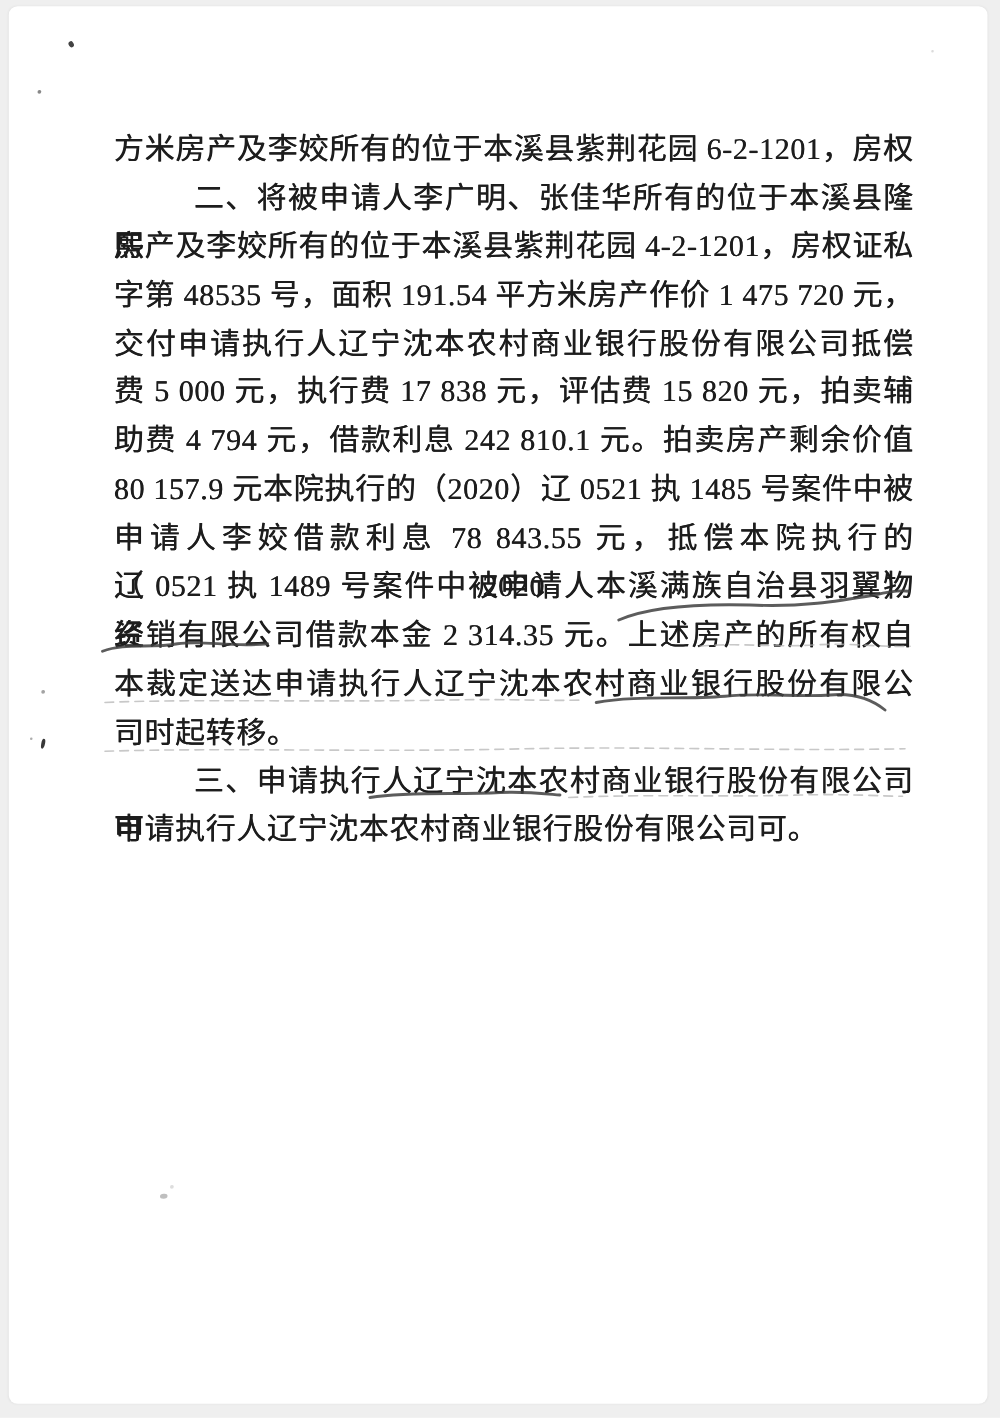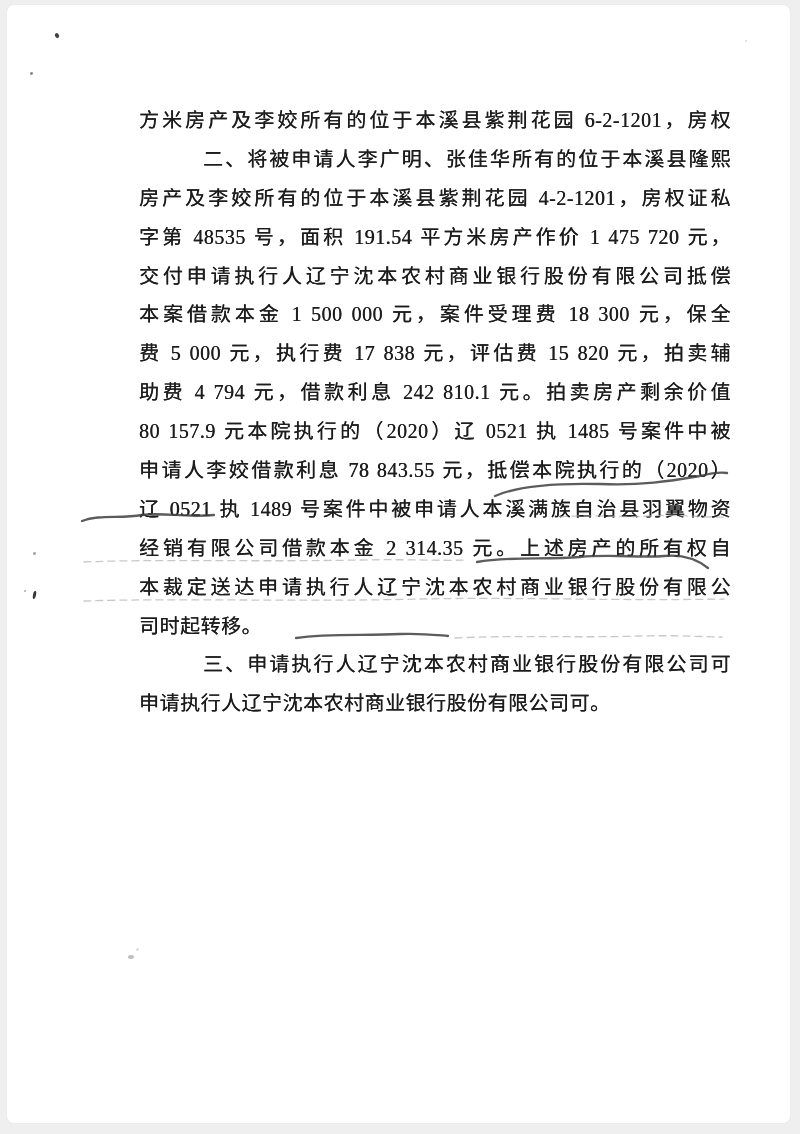--- a/index.html
+++ b/index.html
@@ -30,27 +30,26 @@
   .text-block {
     position: absolute;
     left: 84px;
     top: 96px;
     width: 640px;
     color: #1d1d1d;
   }
   .line {
     height: 38.9px;
     line-height: 38.9px;
-    font-size: 20px;
+    font-size: 24px;
     letter-spacing: 0.5px;
     white-space: nowrap;
     text-align: left;
     
     text-shadow: 0.3px 0 0 currentColor;
-    margin-left: 48px;
   }
   .line.justify {
     white-space: normal;
     text-align: justify;
     text-align-last: justify;
   }
   .line.indent {
     text-indent: 64px;
   }
   svg.marks {
@@ -83,21 +82,20 @@
 <body>
 
 <div class="scan-frame">
   <div class="page">
     <div class="text-block" style="color: rgb(29, 29, 29);">
         <div class="line justify">方米房产及李姣所有的位于本溪县紫荆花园 6-2-1201，房权</div>
         <div class="line justify indent">二、将被申请人李广明、张佳华所有的位于本溪县隆熙</div>
         <div class="line justify">房产及李姣所有的位于本溪县紫荆花园 4-2-1201，房权证私</div>
         <div class="line justify">字第 48535 号，面积 191.54 平方米房产作价 1 475 720 元，</div>
         <div class="line justify">交付申请执行人辽宁沈本农村商业银行股份有限公司抵偿</div>
-        <div class="line justify">本案借款本金 1 500 000 元，案件受理费 18 300 元，保全</div>
         <div class="line justify">费 5 000 元，执行费 17 838 元，评估费 15 820 元，拍卖辅</div>
         <div class="line justify">助费 4 794 元，借款利息 242 810.1 元。拍卖房产剩余价值</div>
         <div class="line justify">80 157.9 元本院执行的（2020）辽 0521 执 1485 号案件中被</div>
         <div class="line justify">申请人李姣借款利息 78 843.55 元，抵偿本院执行的（2020）</div>
         <div class="line justify">辽 0521 执 1489 号案件中被申请人本溪满族自治县羽翼物资</div>
         <div class="line justify">经销有限公司借款本金 2 314.35 元。上述房产的所有权自</div>
         <div class="line justify">本裁定送达申请执行人辽宁沈本农村商业银行股份有限公</div>
         <div class="line">司时起转移。</div>
         <div class="line justify indent">三、申请执行人辽宁沈本农村商业银行股份有限公司可</div>
         <div class="line">申请执行人辽宁沈本农村商业银行股份有限公司可。</div>

